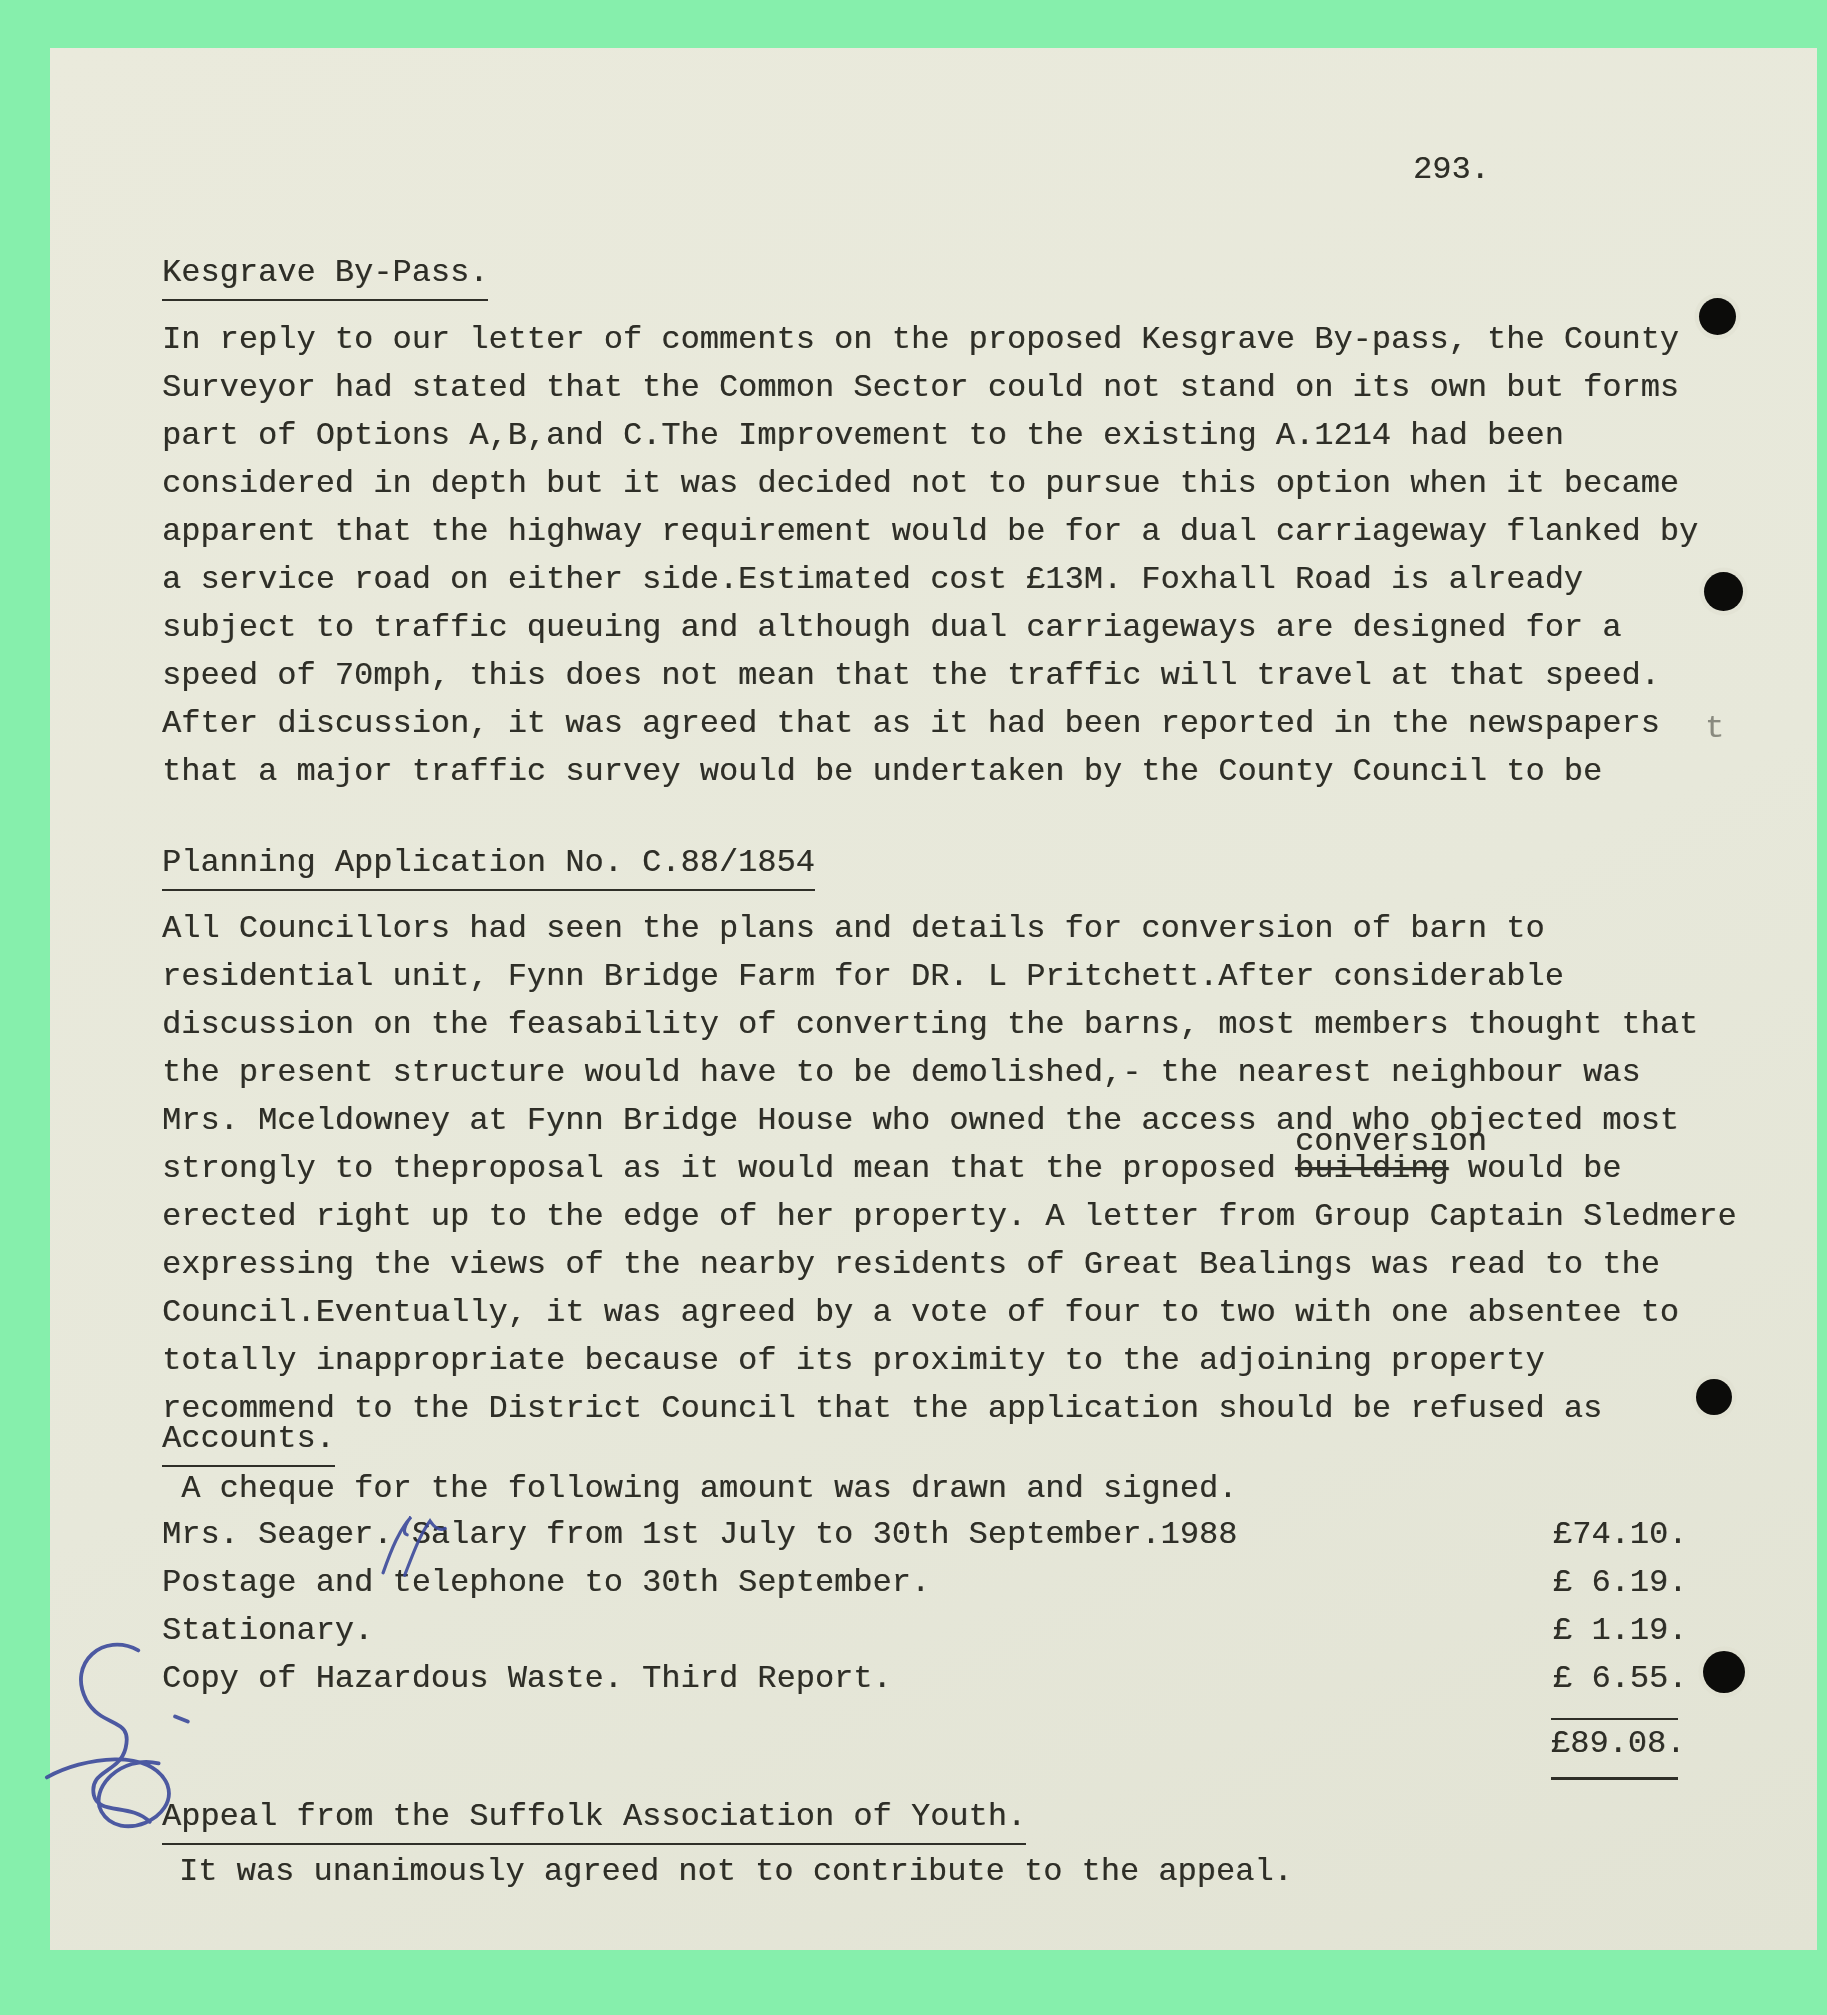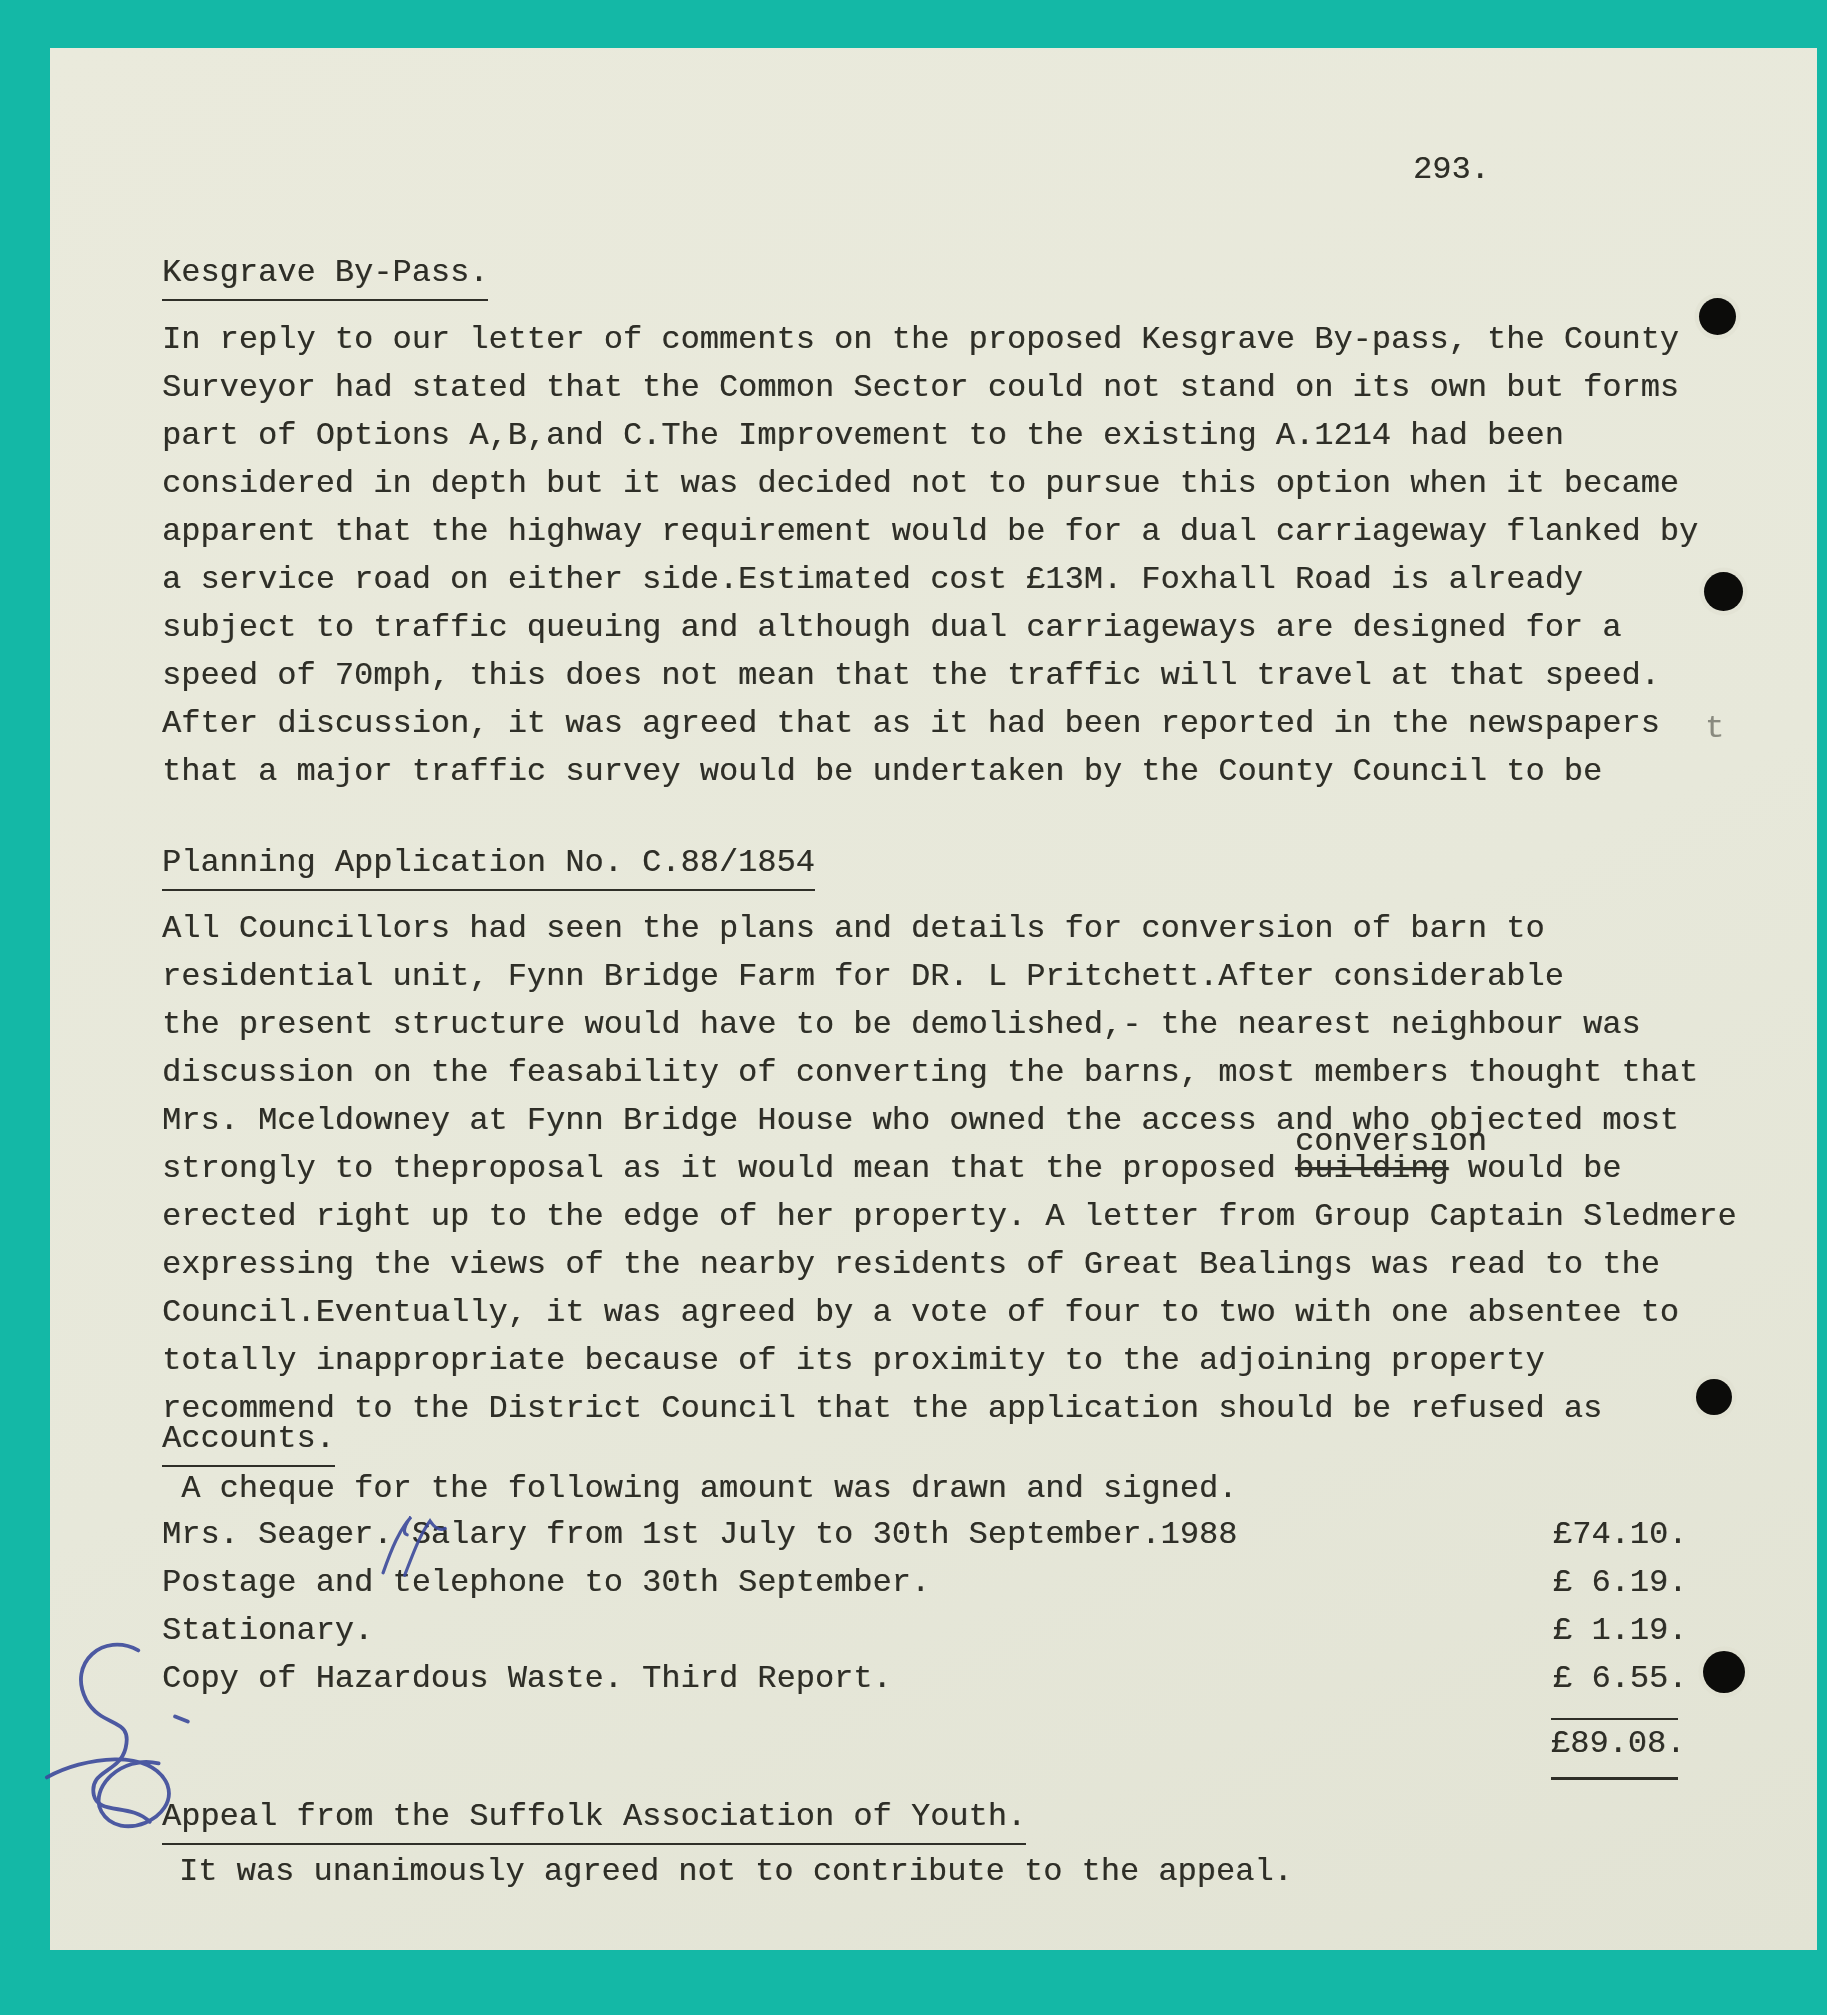--- a/index.html
+++ b/index.html
@@ -1,17 +1,17 @@
 <!DOCTYPE html>
 <html style="font-size:10.2px"><head>
 <meta charset="utf-8">
 <style>
   html,body{margin:0;padding:0;}
   body{background:#111110;font-family:"Liberation Mono","DejaVu Sans Mono",monospace;}
-  #stage{position:relative;width:1827px;height:2015px;background:#14b8a6;overflow:hidden;font-family:Liberation Mono, monospace;}
+  #stage{position:relative;width:1827px;height:2015px;background:#86efac;overflow:hidden;font-family:Liberation Mono, monospace;}
   .paper{position:absolute;left:50px;top:48px;width:1767px;height:1902px;
          background:linear-gradient(155deg,#eaeadc 0%,#e7e8da 55%,#e2e3d4 100%);}
   .typed{position:absolute;left:162px;color:#2e2e27;font-size:32px;line-height:48px;
          text-shadow:0.4px 0.4px 0.4px rgba(44,44,36,0.5);}
   .typed div{white-space:pre;}
   .pageno{left:1413px;top:146px;}
   .heading{display:inline-block;padding-bottom:1.9px;border-bottom:2.5px solid #2f2f28;}
   .rows .row{position:relative;white-space:pre;}
   .amount{position:absolute;left:1391px;top:0;white-space:pre;}
   .totalblock{left:1551px;top:1718px;width:127px;}
@@ -60,22 +60,22 @@
     <div>that a major traffic survey would be undertaken by the County Council to be</div>
   </div>
   <div class="typed stray">t</div>
 
   <div class="typed" style="top:839px;">
     <div><span class="heading">Planning Application No. C.88/1854</span></div>
   </div>
   <div class="typed" style="top:897px;margin-top:8px;">
     <div>All Councillors had seen the plans and details for conversion of barn to</div>
     <div>residential unit, Fynn Bridge Farm for DR. L Pritchett.After considerable</div>
+    <div>discussion on the feasability of converting the barns, most members thought that</div>
     <div>the present structure would have to be demolished,- the nearest neighbour was</div>
-    <div>discussion on the feasability of converting the barns, most members thought that</div>
     <div>Mrs. Mceldowney at Fynn Bridge House who owned the access and who objected most</div>
     <div class="edited"><span>strongly to theproposal as it would mean that the proposed </span><span class="struck">building</span><span> would be</span><span class="insert">conversion</span></div>
     <div>erected right up to the edge of her property. A letter from Group Captain Sledmere</div>
     <div>expressing the views of the nearby residents of Great Bealings was read to the</div>
     <div>Council.Eventually, it was agreed by a vote of four to two with one absentee to</div>
     <div>totally inappropriate because of its proximity to the adjoining property</div>
     <div>recommend to the District Council that the application should be refused as</div>
   </div>
 
   <div class="typed" style="top:1415px;">

